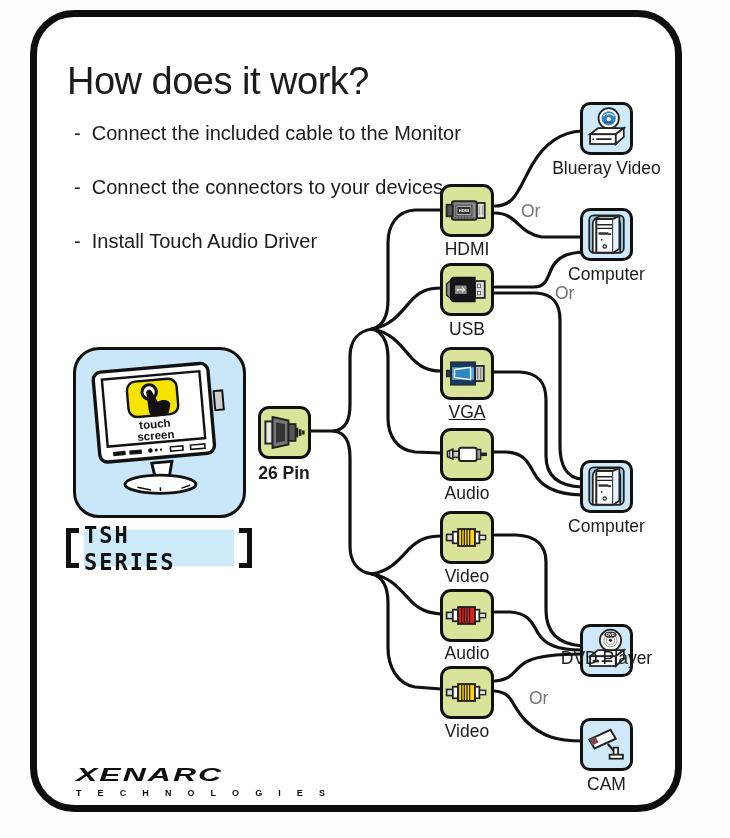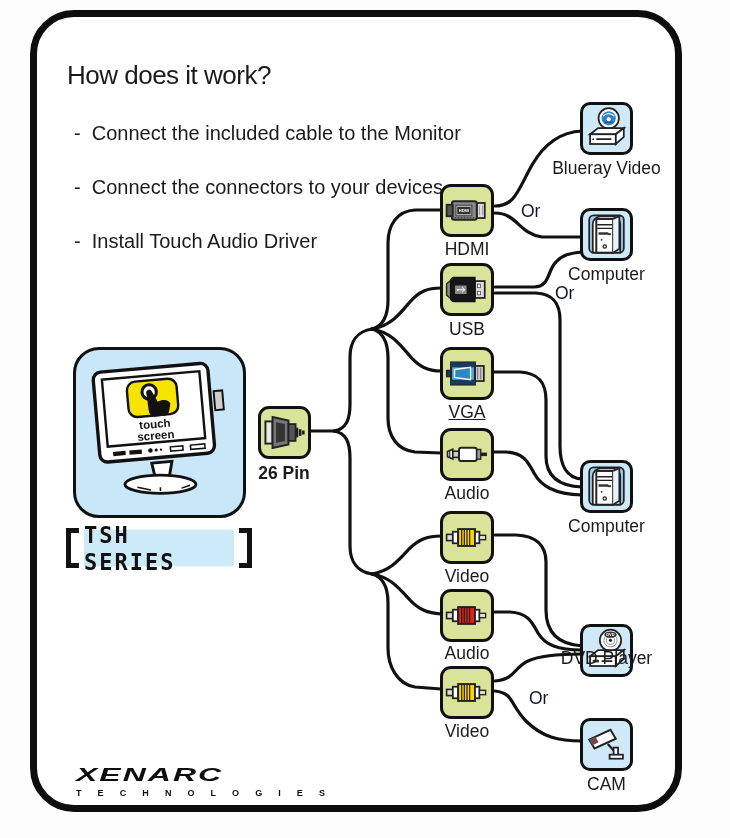--- a/index.html
+++ b/index.html
@@ -1,41 +1,41 @@
 <!DOCTYPE html>
 <html><head>
 <meta charset="utf-8">
 <style>
   html,body{margin:0;padding:0;background:#fbfbfb;font-family:"Liberation Sans",sans-serif;}
   #stage{position:relative;width:730px;height:838px;background:#fdfdfd;overflow:hidden;}
   #frame{position:absolute;left:30px;top:10px;width:652px;height:802px;box-sizing:border-box;
          border:7px solid #0d0d0d;border-radius:44px;background:#ffffff;}
   #wires{position:absolute;left:0;top:0;width:730px;height:838px;pointer-events:none;}
-  .title{position:absolute;left:67px;top:60px;font-size:26px;color:#1b1b1b;letter-spacing:-0.5px;}
+  .title{position:absolute;left:67px;top:60px;font-size:38px;color:#1b1b1b;letter-spacing:-0.5px;}
   .bullets{position:absolute;left:74px;top:120px;font-size:20px;color:#1b1b1b;line-height:27px;white-space:pre;}
   .monitor-box{position:absolute;left:73px;top:347px;width:173px;height:171px;box-sizing:border-box;
                background:#c9e7f8;border:3.5px solid #111;border-radius:26px;}
   .series-wrap{position:absolute;left:66px;top:528px;width:186px;height:40px;}
   .bracket{position:absolute;top:0;width:13px;height:40px;box-sizing:border-box;}
   .bracket.l{left:0;border-left:5px solid #111;border-top:5px solid #111;border-bottom:5px solid #111;}
   .bracket.r{right:0;border-right:5px solid #111;border-top:5px solid #111;border-bottom:5px solid #111;}
   .series-strip{position:absolute;left:18px;top:3px;width:150px;height:34px;background:#cdeaf9;
                 display:flex;align-items:center;justify-content:center;
                 font-family:"DejaVu Sans Mono",monospace;font-weight:bold;font-size:22px;
                 letter-spacing:2px;color:#111;transform:scale(1,1.08);}
   .cbox{position:absolute;left:440px;width:54px;height:53px;box-sizing:border-box;background:#d9e39a;
         border:3px solid #111;border-radius:11px;}
   .pinbox{position:absolute;left:258px;top:406px;width:53px;height:53px;box-sizing:border-box;
           background:#d9e39a;border:3px solid #111;border-radius:11px;}
   .dbox{position:absolute;left:580px;width:53px;height:53px;box-sizing:border-box;background:#cfe9f8;
         border:3px solid #111;border-radius:10px;}
   .lbl{position:absolute;font-size:17.5px;color:#1b1b1b;text-align:center;}
   .clabel{left:427px;width:80px;}
   .dlabel{left:549px;width:115px;}
-  .orlabel{position:absolute;font-size:17.5px;color:#0f172a;}
+  .orlabel{position:absolute;font-size:17.5px;color:#737373;}
   .logo{position:absolute;left:76px;top:757px;width:190px;}
   .logo-name{font-size:31px;font-weight:bold;font-style:italic;letter-spacing:2px;color:#0d0d0d;
              transform:scale(1.03,.6);transform-origin:left center;white-space:nowrap;}
   .logo-sub{font-size:9px;font-weight:bold;letter-spacing:6.8px;color:#0d0d0d;margin-top:-5px;white-space:nowrap;}
   svg{display:block;}
 </style>
 </head>
 <body>
 
 <div id="stage">

